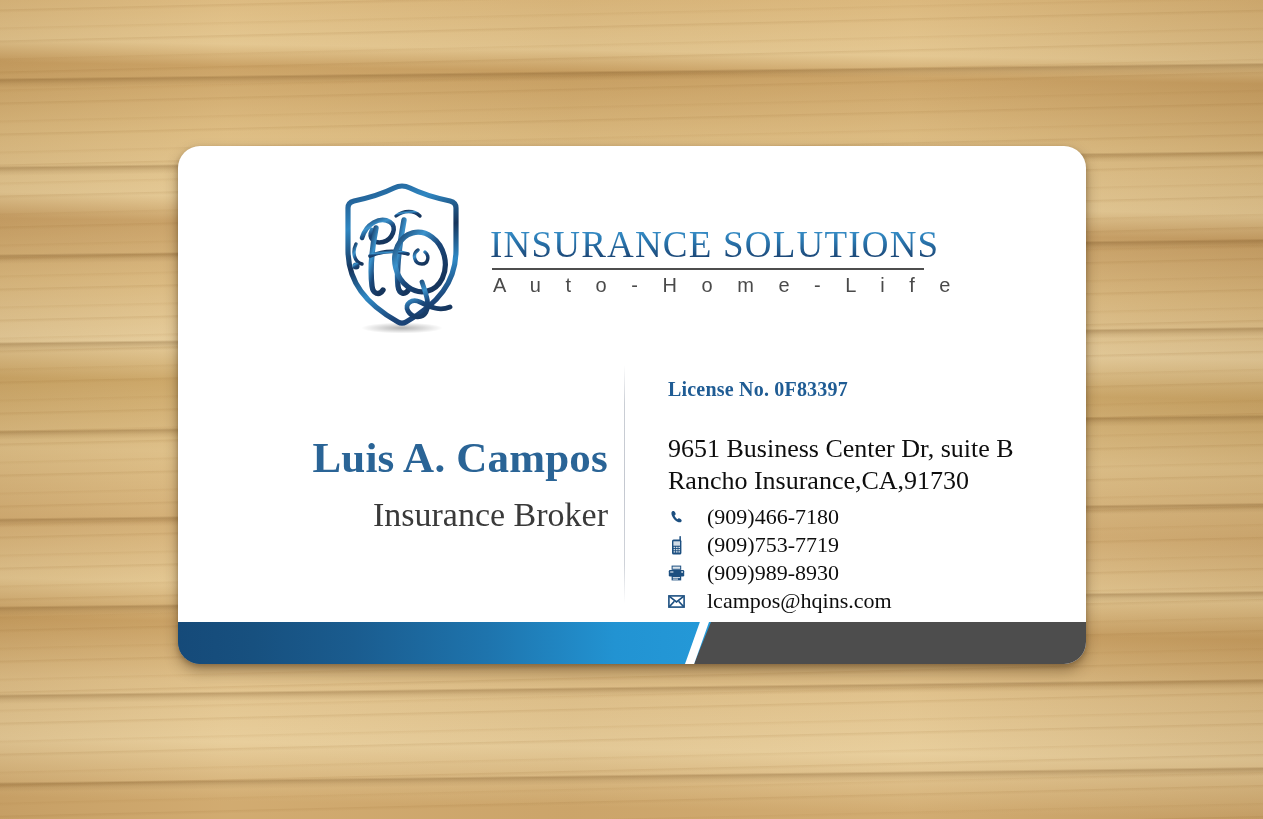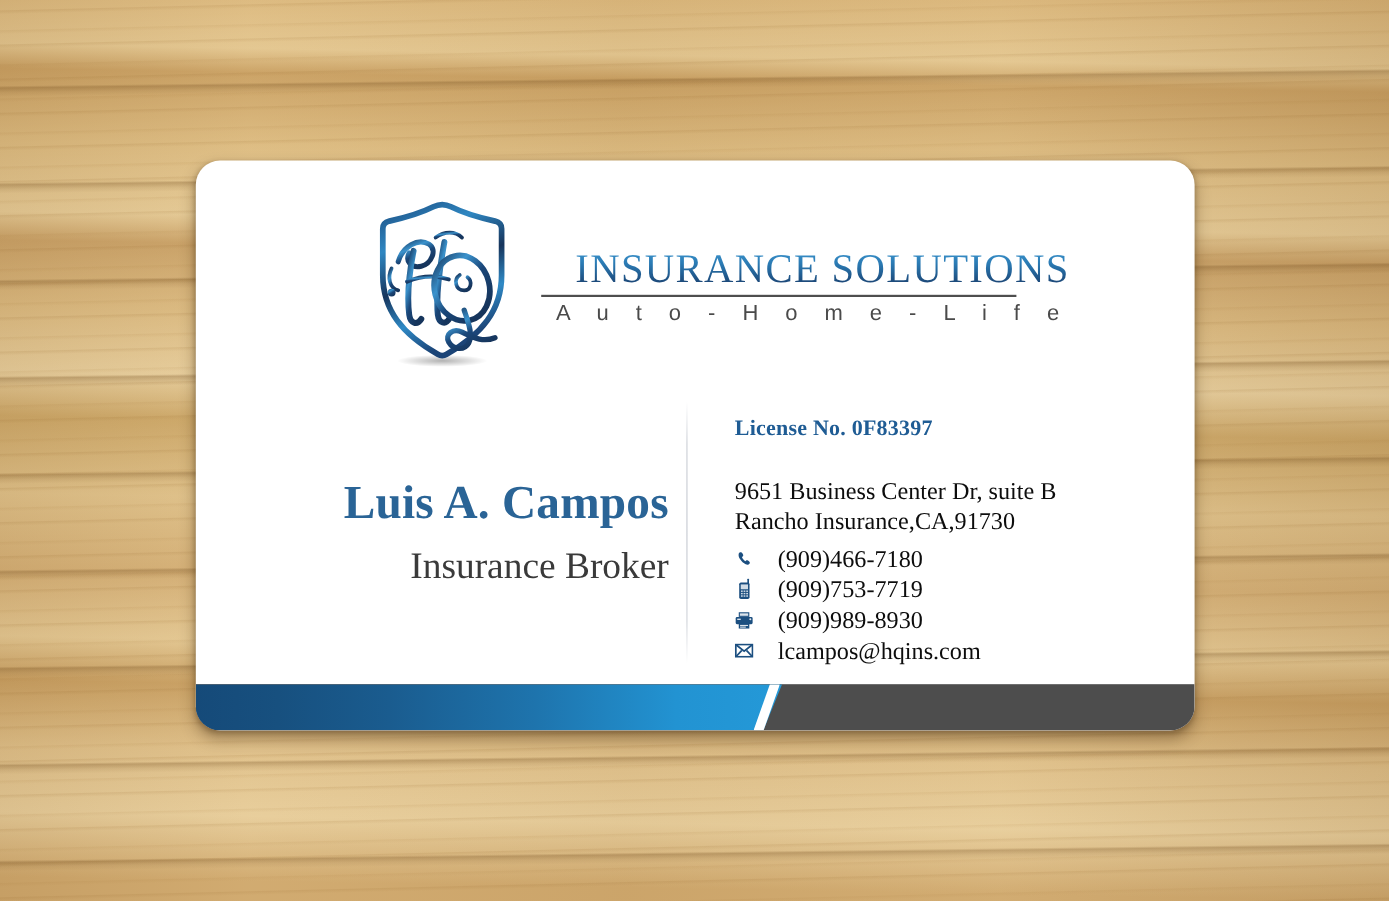--- a/index.html
+++ b/index.html
@@ -105,21 +105,20 @@
   .wordmark-line2 {
     font-family: "Liberation Serif", serif;
     font-size: 37px;
     line-height: 1.08;
     letter-spacing: 1.2px;
     background: linear-gradient(180deg, #3f9ad3 0%, #2a79b2 38%, #1c4878 80%, #17365d 100%);
     -webkit-background-clip: text;
     background-clip: text;
     color: transparent;
     white-space: nowrap;
-    margin-left: 33px;
   }
   .wordmark-rule {
     height: 2px;
     background: #4e4e4e;
     margin: 3px 0 4px 2px;
     width: 432px;
   }
   .wordmark-tagline {
     font-family: "Liberation Sans", sans-serif;
     font-size: 20px;
@@ -180,21 +179,21 @@
     font-family: "Liberation Serif", serif;
     font-weight: bold;
     font-size: 20px;
     color: #1f5c94;
     letter-spacing: 0.2px;
     margin-bottom: 32px;
     white-space: nowrap;
   }
   .address-line {
     font-family: "Liberation Serif", serif;
-    font-size: 22px;
+    font-size: 26px;
     color: #0d0d0d;
     line-height: 1.24;
     white-space: nowrap;
   }
   #contact-list {
     margin-top: 6px;
   }
   .contact-row {
     display: flex;
     align-items: center;

